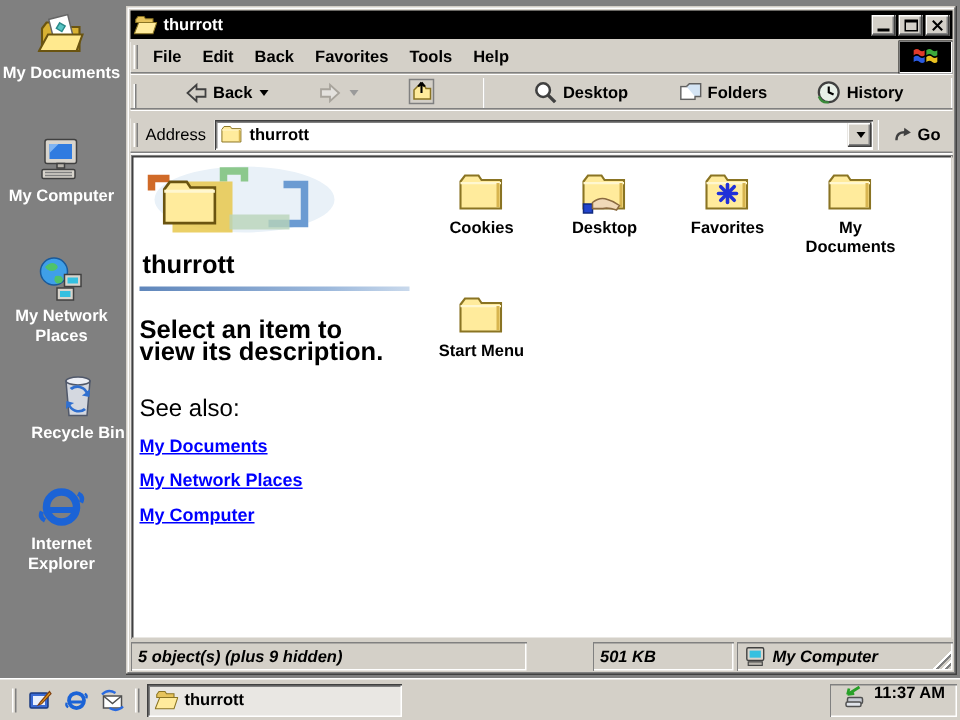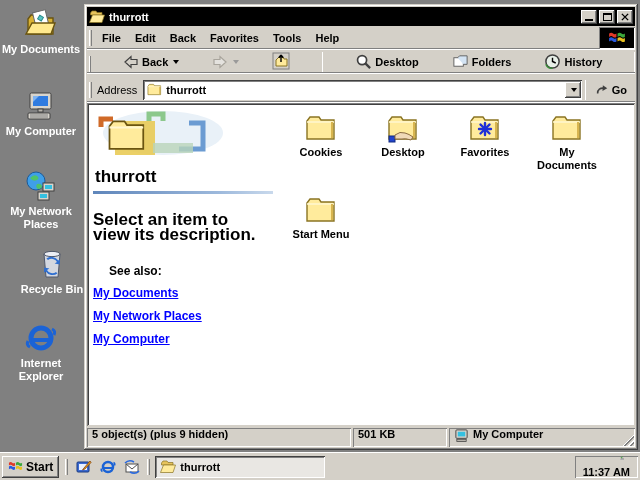--- a/index.html
+++ b/index.html
@@ -74,51 +74,51 @@
              background:#ffffff;
              box-shadow: inset 1px 1px 0 #808080, inset -1px -1px 0 #d4d0c8,
                          inset 2px 2px 0 #404040;
              overflow:hidden; }
   .webview { position:absolute; left:6px; top:6px; width:184px; }
   .banner-art { position:relative; width:184px; height:52px; }
   .folder-name { font-size:17px; font-weight:bold; color:#000; margin:6px 0 4px 2px; }
   .banner-rule { width:180px; height:3px;
                  background:linear-gradient(to right,#5f86bb,#9db9dc 70%,#c9d9ec); }
   .desc { font-weight:bold; font-size:17px; width:170px; margin-top:18px; line-height:15px; }
-  .see-also { font-weight:bold; font-size:12px; margin-top:22px;margin-left:16px; }
+  .see-also { font-weight:normal; font-size:16px; margin-top:22px; }
   .weblink { display:block; font-weight:bold; font-size:12px; color:#0000ff;
              text-decoration:underline; margin-top:8px; line-height:15px; cursor:pointer; }
 
   .file-item { position:absolute; width:76px; text-align:center; cursor:default; }
   .file-item .ic { margin:0 auto; width:32px; height:32px; }
   .file-item .lbl { font-weight:bold; color:#000; line-height:13px; margin-top:2px; }
 
   .statusbar { position:absolute; left:3px; bottom:3px; right:3px; height:21px;
                display:flex; gap:2px; padding-top:2px; background:#d4d0c8; }
-  .status-pane { display:flex; font-weight:bold; padding:0 5px; gap:4px; }
+  .status-pane { display:flex; align-items:center; font-weight:bold; padding:0 5px; gap:4px;font-style:italic; }
   .sp1 { width:264px; }
-  .sp2 { width:94px; }
+  .sp2 { width:94px;margin-left:42px; }
   .sp3 { flex:1; position:relative; }
   .sizegrip { position:absolute; right:1px; bottom:1px; width:12px; height:12px;
       background:
         linear-gradient(135deg, transparent 50%, #fff 50%, #fff 58%, #808080 58%, #808080 66%,
         transparent 66%, transparent 74%, #fff 74%, #fff 82%, #808080 82%, #808080 90%, transparent 90%) ; }
 
   
   .taskbar { position:absolute; left:0; bottom:0; width:640px; height:28px;
              background:#d4d0c8; border-top:1px solid #ffffff;
              box-shadow:0 -1px 0 #808080; display:flex; align-items:center; padding:0 2px; }
   .start-btn { display:flex; align-items:center; gap:3px; height:22px; padding:0 6px;
                font-weight:bold; font-size:12px; }
   .qlaunch { display:flex; align-items:center; gap:6px; padding:0 4px; }
   .qbtn { width:18px; height:18px; display:flex; align-items:center; justify-content:center; }
   .task-btn { display:flex; align-items:center; gap:4px; height:22px; width:170px;
               padding:0 5px; font-weight:bold; margin-left:2px; }
-  .tray { margin-left:auto; height:22px; display:flex; align-items:flex-end; gap:6px;
-          padding:0 8px; font-weight:bold;flex-direction:column; }
+  .tray { margin-left:auto; height:22px; display:flex; align-items:flex-start; gap:6px;
+          padding:0 8px; font-weight:bold; }
 </style>
 </head>
 <body>
 
 <svg width="0" height="0" style="position:absolute">
   <defs>
     <symbol id="sym-folder" viewBox="0 0 32 32">
       <path d="M2 9 L5 5 L14 5 L16 8 L29 8 L29 27 L2 27 Z" fill="#ffeb9c" stroke="#8a7423" stroke-width="1.4"></path>
       <path d="M2 10 L29 10" stroke="#fff7d0" stroke-width="1.5"></path>
       <path d="M27 10 L27 26" stroke="#d8b550" stroke-width="2"></path>
@@ -479,26 +479,20 @@
             <use href="#sym-pc-small"></use>
           </svg>
         <span>My Computer</span>
         <div class="sizegrip"></div>
       </div>
     </div>
   </div>
 </div>
 
 <div class="taskbar">
-  <div class="start-btn raised">
-    <svg width="15" height="15">
-        <use href="#sym-winflag"></use>
-      </svg>
-    <span>Start</span>
-  </div>
   <div class="grip" style="margin-left:6px;"></div>
   <div class="qlaunch">
     <div class="qbtn">
       <svg width="16" height="16">
           <use href="#sym-showdesk"></use>
         </svg>
     </div>
     <div class="qbtn">
       <svg width="16" height="16">
           <use href="#sym-ie"></use>

